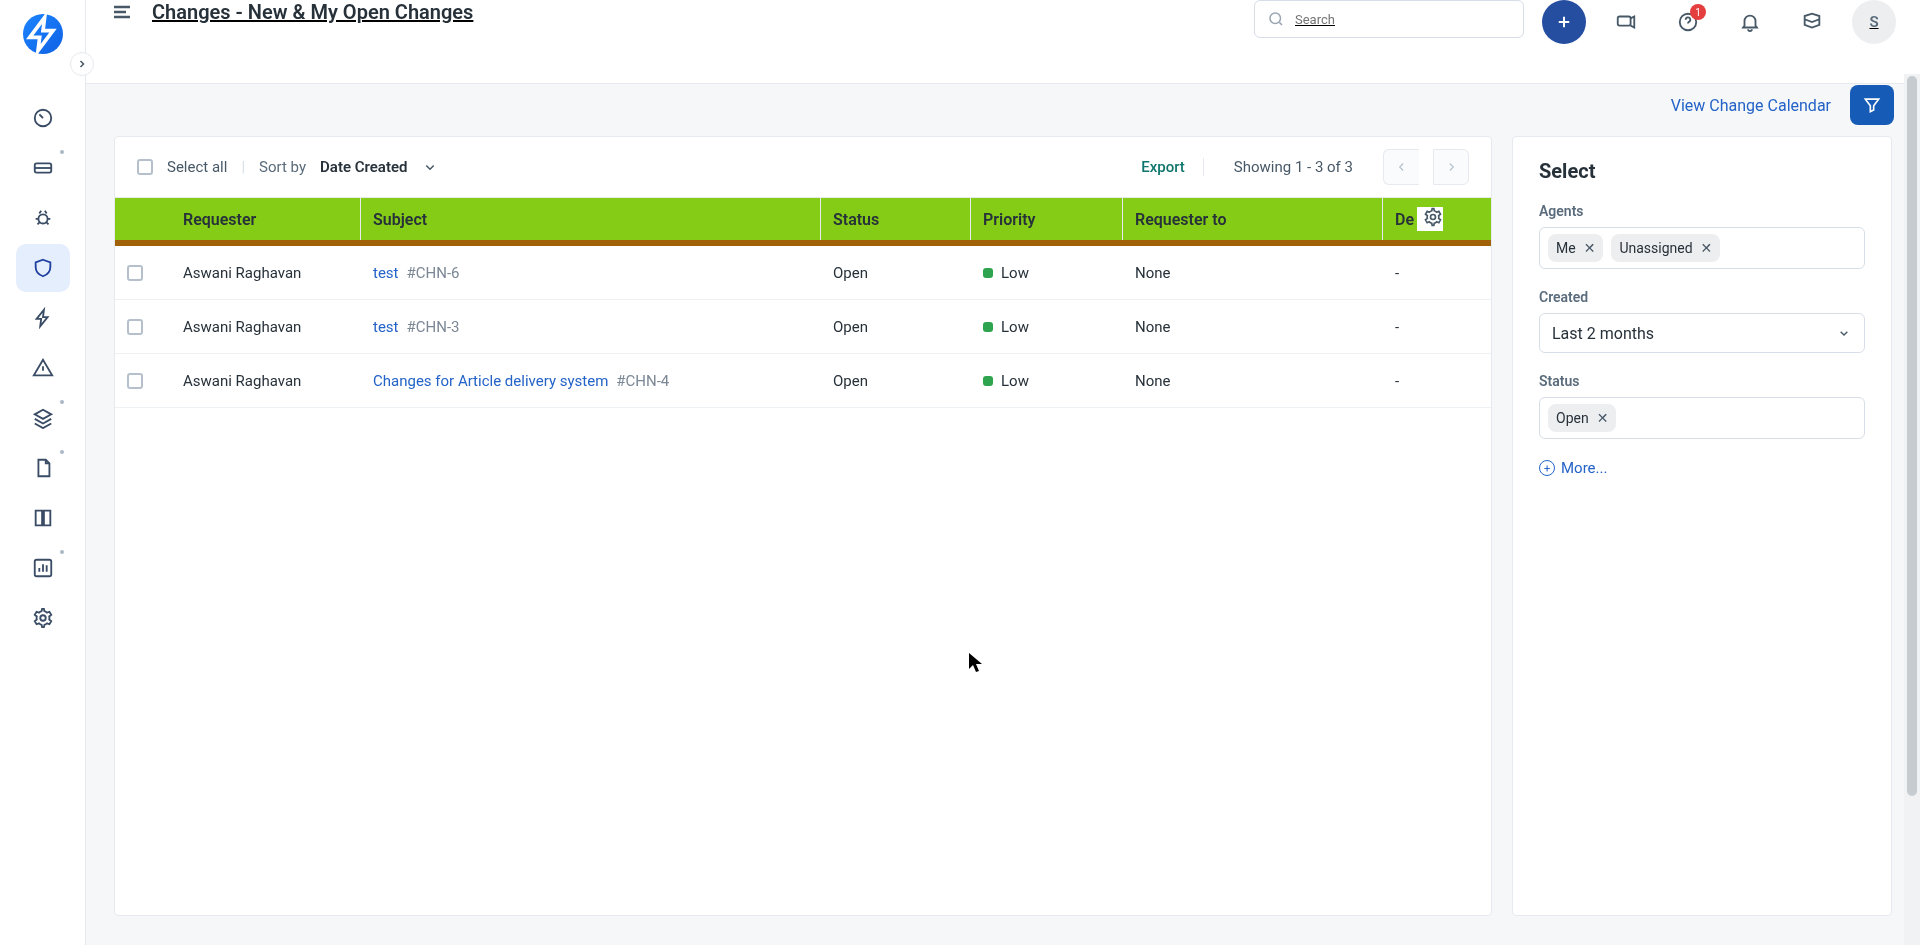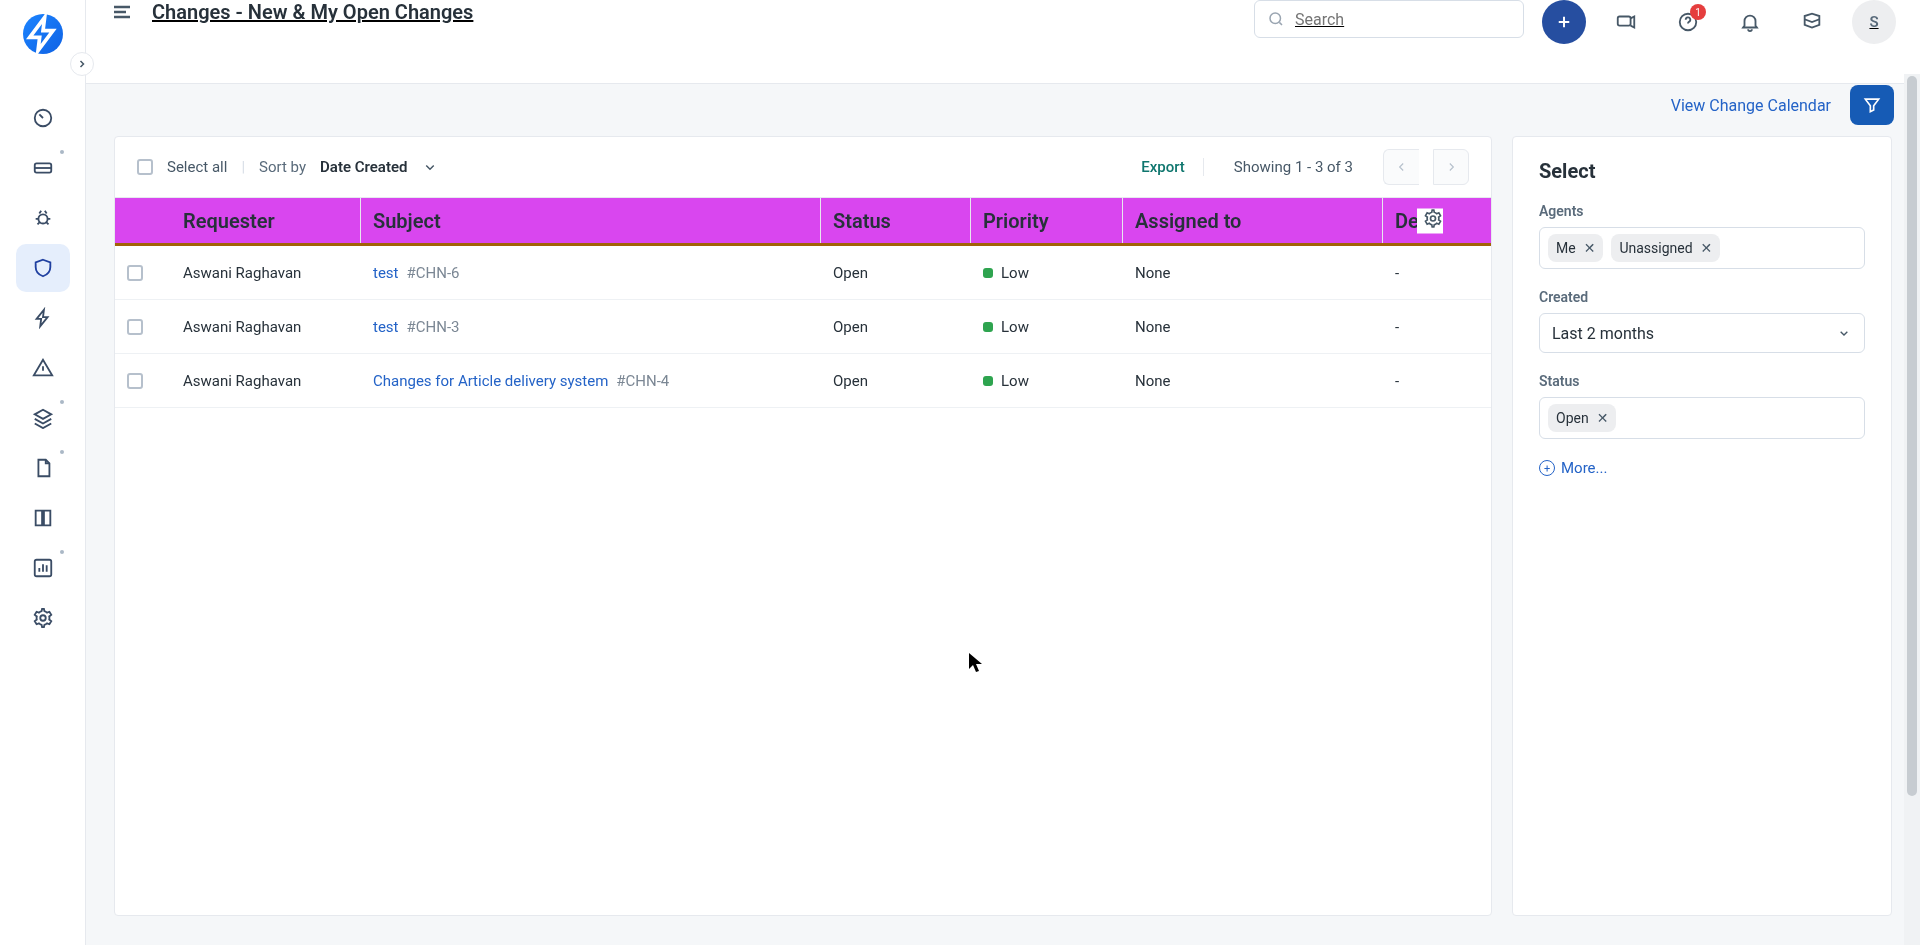--- a/index.html
+++ b/index.html
@@ -14,21 +14,21 @@
     .nav-item.active { background:#e5eefc; color:#2040a0;}
     .nav-item .submenu-dot { position:absolute; top:6px; right:6px; width:4px; height:4px; border-radius:50%; background:#aab8c6;}
     .nav-item svg { width:22px; height:22px; }
 
     
     .top-header { position: absolute; left: 86px; top: 0; right: 0; height: 84px; background:#ffffff; border-bottom:1px solid #e6e9ee; display:flex; align-items:flex-start; padding: 0 24px; gap:18px;text-decoration:underline;}
     .hamburger { width:24px; height:24px; color:#475867; cursor:pointer;}
     .page-title { font-size: 20px; font-weight:600; color:#27313a; }
     .top-header .spacer { flex:1; }
     .search-box { width: 270px; height: 38px; border:1px solid #d7dee7; border-radius: 6px; display:flex; align-items:center; padding:0 12px; gap:10px; color:#9aa5b1;}
-    .search-box input { border:none; outline:none; font-size:16px; color:#8b5cf6; flex:1; background:transparent;}
+    .search-box input { border:none; outline:none; font-size:13px; color:#8b5cf6; flex:1; background:transparent;}
     .top-icon-btn { width:44px; height:44px; border-radius:50%; display:flex; align-items:center; justify-content:center; color:#475867; position:relative; cursor:pointer;}
     .new-btn { background:#264ea0; color:#fff; }
     .new-btn svg { width:18px; height:18px;}
     .avatar-btn { background:#edeef0; color:#5a6b7b; font-weight:600; font-size:15px;}
     .badge-dot { position:absolute; top:4px; right:4px; min-width:16px; height:16px; padding:0 4px; border-radius:8px; background:#e53e3e; color:#fff; font-size:10px; display:flex; align-items:center; justify-content:center;}
 
     
     .sub-header { position:absolute; left:86px; top:74px; right:0; height:62px; display:flex; align-items:center; justify-content:flex-end; padding: 0 26px; gap:19px;}
     .calendar-link { color:#2463c7; font-size:16px; cursor:pointer;}
     .filter-toggle-btn { width:44px; height:40px; background:#165bb5; color:#fff; border-radius:8px; display:flex; align-items:center; justify-content:center; cursor:pointer;}
@@ -46,21 +46,21 @@
     .table-toolbar .spacer { flex:1; }
     .export-btn { color:#0f766e; font-weight:500; cursor:pointer; padding-right:18px; border-right:1px solid #e6e9ee;}
     .pagination-info { padding:0 16px;}
     .page-btn { width:36px; height:36px; border:1px solid #e6e9ee; background:#fafbfc; color:#b6c0cc; display:flex; align-items:center; justify-content:center; cursor:pointer;}
     .page-btn.prev { border-radius:6px 0 0 6px; border-right:none;}
     .page-btn.next { border-radius:0 6px 6px 0;}
 
     
     .tbl { border-top:1px solid #e6e9ee; }
     .thead, .trow { display:grid; grid-template-columns: 56px 190px 460px 150px 152px 260px 62px; align-items:center;}
-    .thead { height:48px; background:#d946ef; border-bottom:3px solid #a16207; font-weight:600; color:#27313a; font-size:20px;}
+    .thead { height:48px; background:#84cc16; border-bottom:6px solid #a16207; font-weight:600; color:#27313a; font-size:16px;}
     .thead > div { padding:0 12px; border-right:1px solid #e6e9ee; height:100%; display:flex; align-items:center; position:relative;}
     .thead > div:first-child, .thead > div:last-child { border-right:none;}
     .thead .last-col-label { overflow:hidden; white-space:nowrap; }
     .thead .gear-in-col { position:absolute; right:2px; top:50%; transform:translateY(-50%); background:#fff; padding-left:6px;}
     .trow { height:54px; border-bottom:1px solid #eef1f4; color:#27313a; font-size:15px;}
     .trow > div { padding:0 12px; display:flex; align-items:center; gap:8px; overflow:hidden; white-space:nowrap;}
     .subject-link { color:#2463c7; cursor:pointer;}
     .subject-id { color:#7b8794;}
     .prio-dot { width:10px; height:10px; border-radius:3px; background:#2ea44f; display:inline-block;}
 
@@ -249,21 +249,21 @@
       </div>
     </div>
 
     <div class="tbl">
       <div class="thead">
         <div></div>
         <div>Requester</div>
         <div>Subject</div>
         <div>Status</div>
         <div>Priority</div>
-        <div>Assigned to</div>
+        <div>Requester to</div>
         <div>
           <span class="last-col-label">De</span>
           <span class="gear-in-col">
             <svg viewBox="0 0 24 24" width="20" height="20" fill="none" stroke="#475867" stroke-width="2">
                 <circle cx="12" cy="12" r="3"></circle>
                 <path d="M19 12c0-.6-.1-1.1-.2-1.7l2.2-1.7-2-3.4-2.6 1a7 7 0 0 0-2.9-1.7L13 2h-2l-.5 2.5a7 7 0 0 0-2.9 1.7l-2.6-1-2 3.4 2.2 1.7A7 7 0 0 0 5 12c0 .6.1 1.1.2 1.7L3 15.4l2 3.4 2.6-1a7 7 0 0 0 2.9 1.7L11 22h2l.5-2.5a7 7 0 0 0 2.9-1.7l2.6 1 2-3.4-2.2-1.7c.1-.6.2-1.1.2-1.7z"></path>
               </svg>
           </span>
         </div>
       </div>

